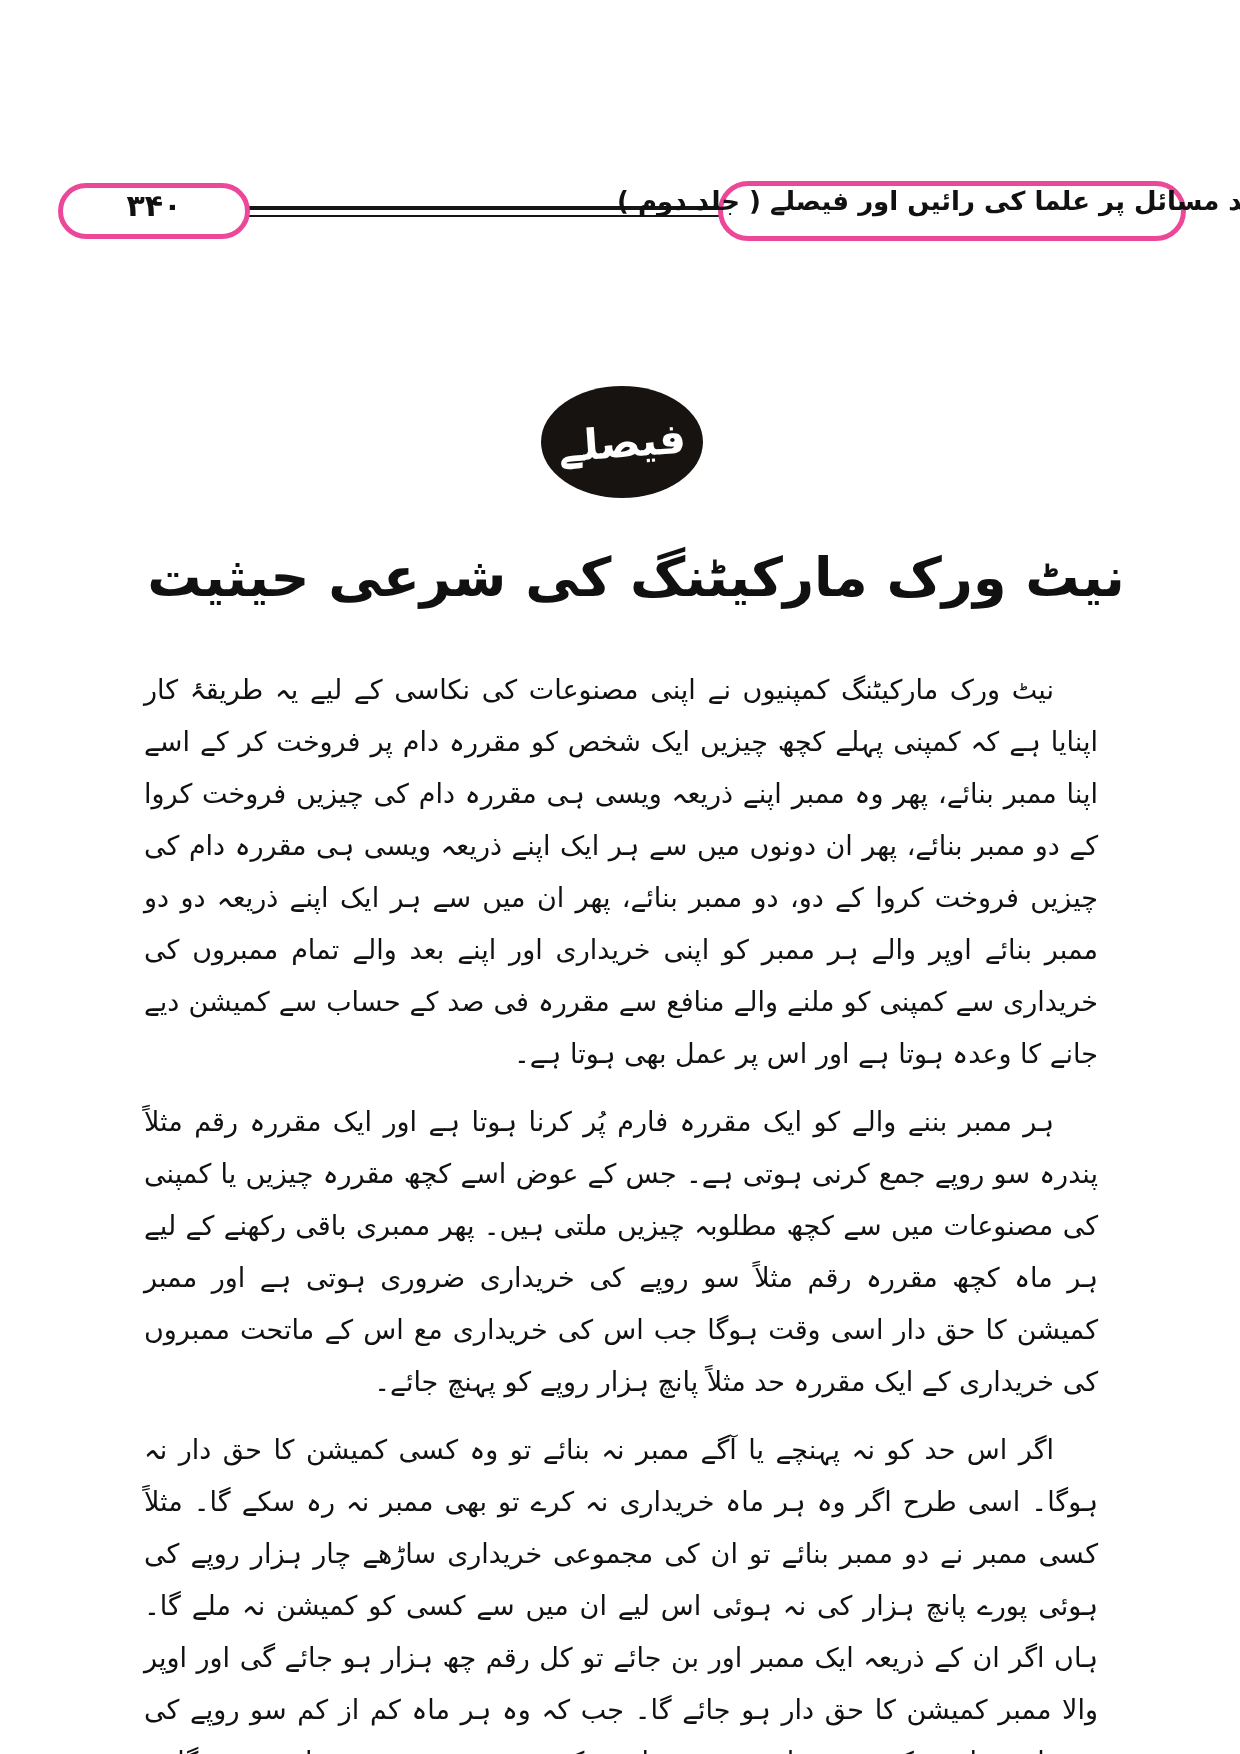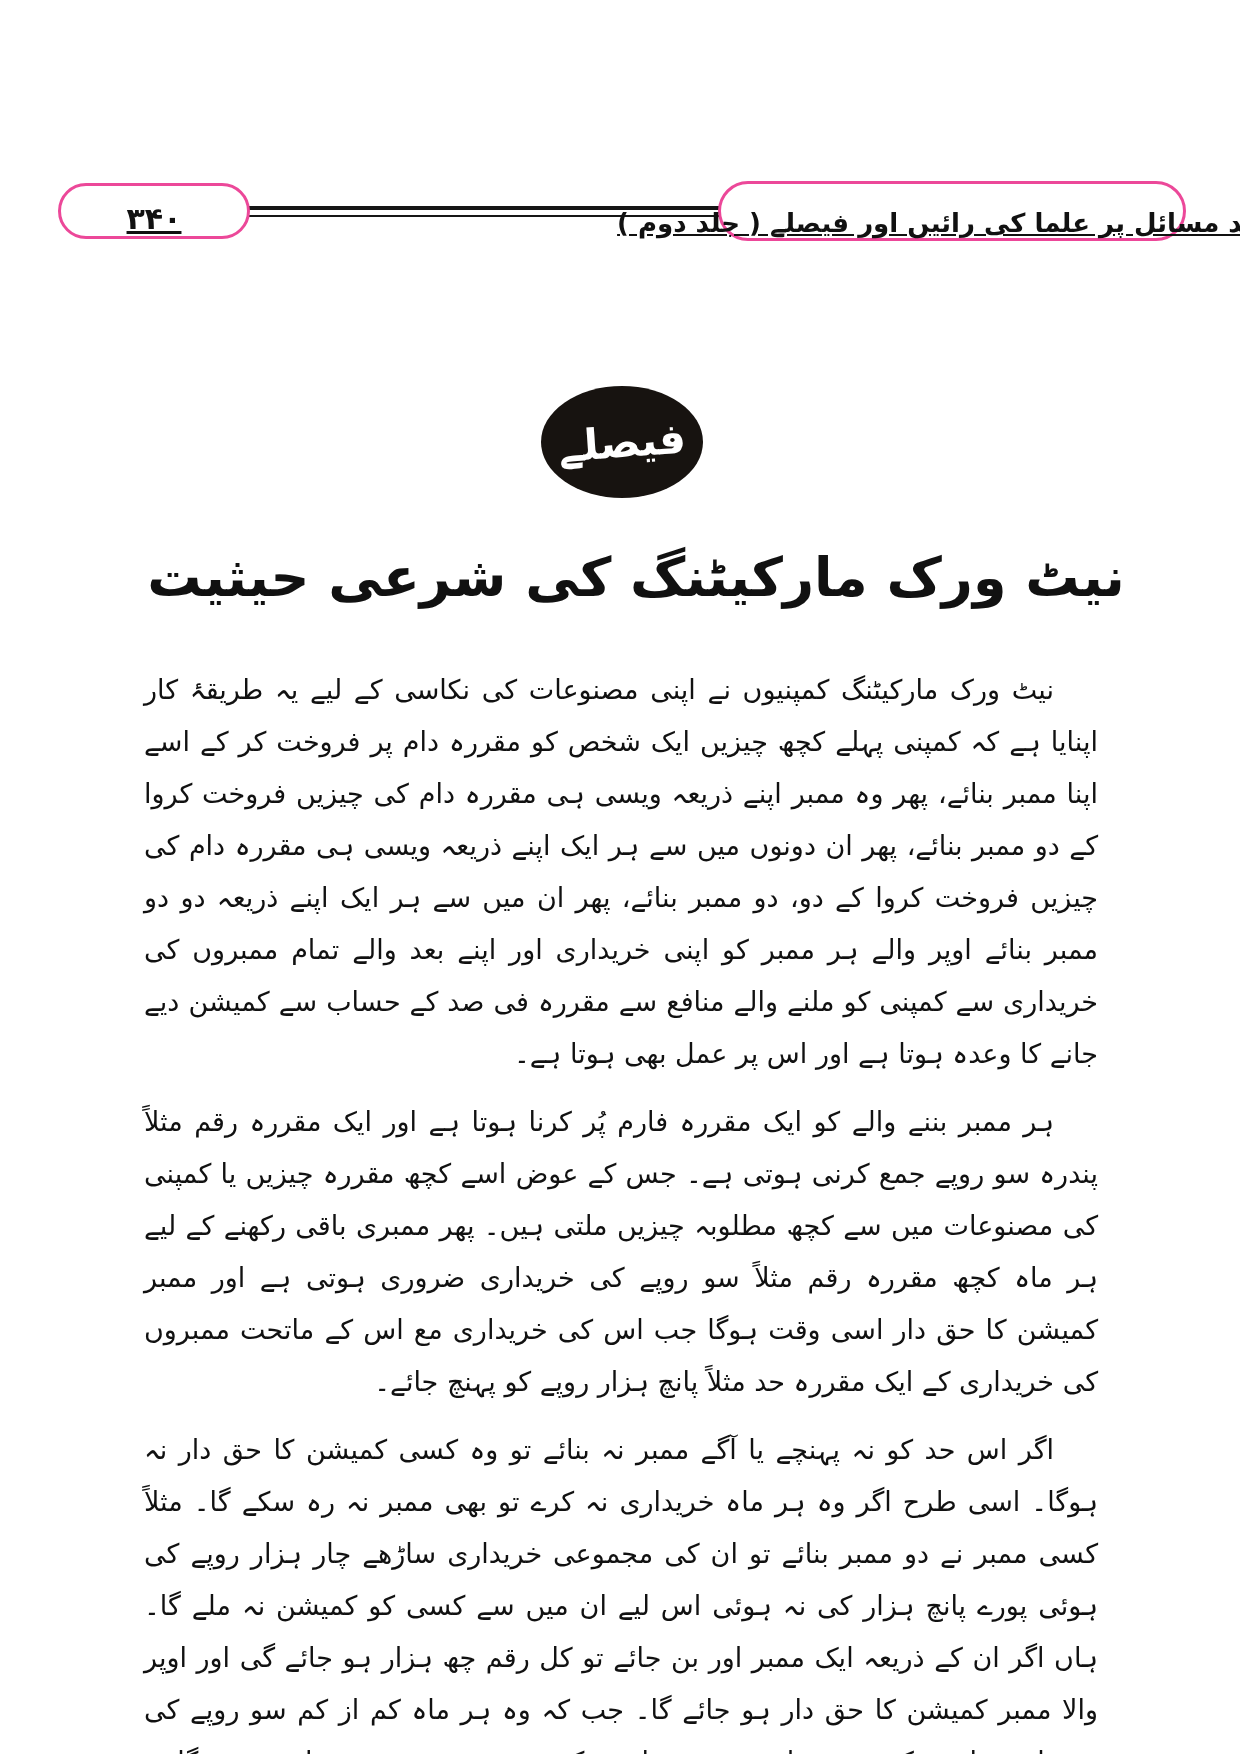--- a/index.html
+++ b/index.html
@@ -22,29 +22,28 @@
     top: 180px;
     left: 58px;
     width: 1128px;
     height: 62px;
     display: flex;
     align-items: center;
     direction: ltr;
   }
   .pill {
     background: #ffffff;
-    border: 3px solid #ec4899;
+    border: 5px solid #ec4899;
     border-radius: 32px;
     display: flex;
-    align-items: flex-end;
+    align-items: flex-start;
     justify-content: center;
     position: relative;
     z-index: 1;
     box-sizing: border-box;
-    text-decoration: underline;
   }
   .page-num-pill {
     width: 192px;
     height: 56px;
     font-size: 30px;
     font-weight: bold;
   }
   .header-rule {
     flex: 1;
     height: 5px;

